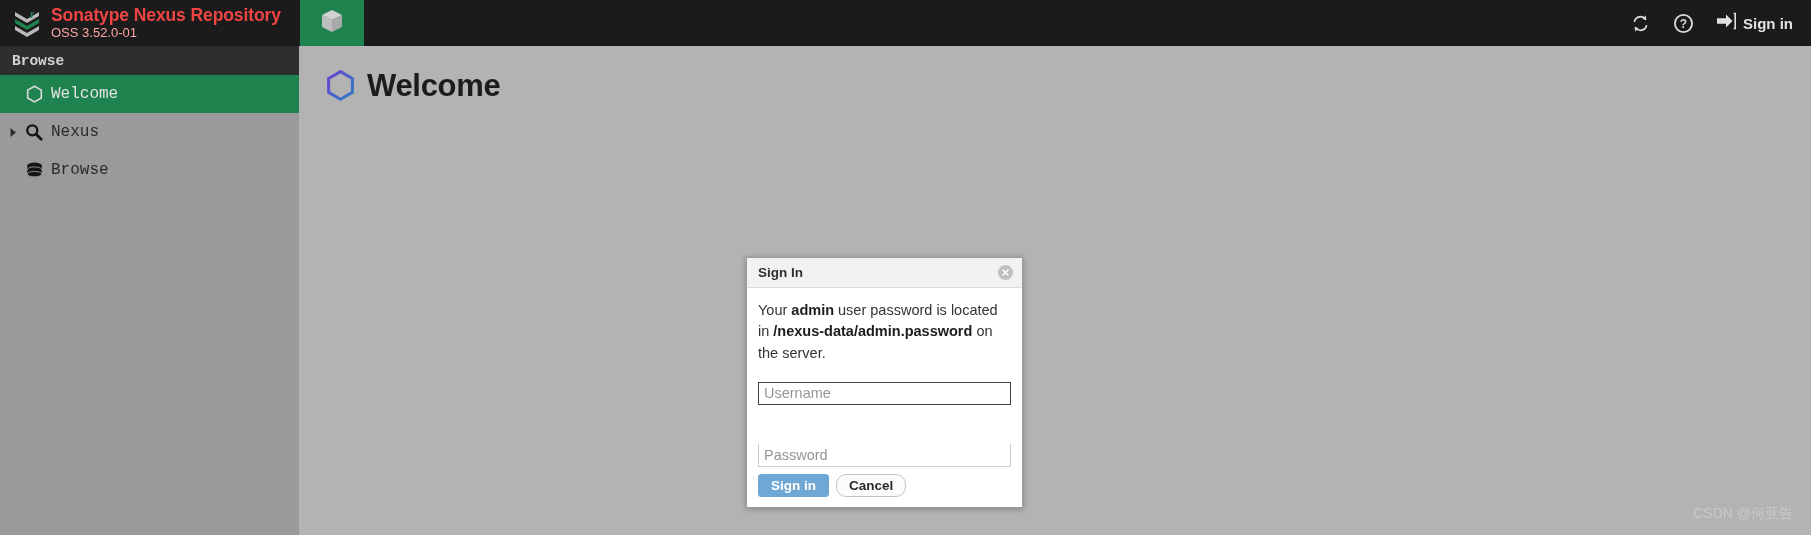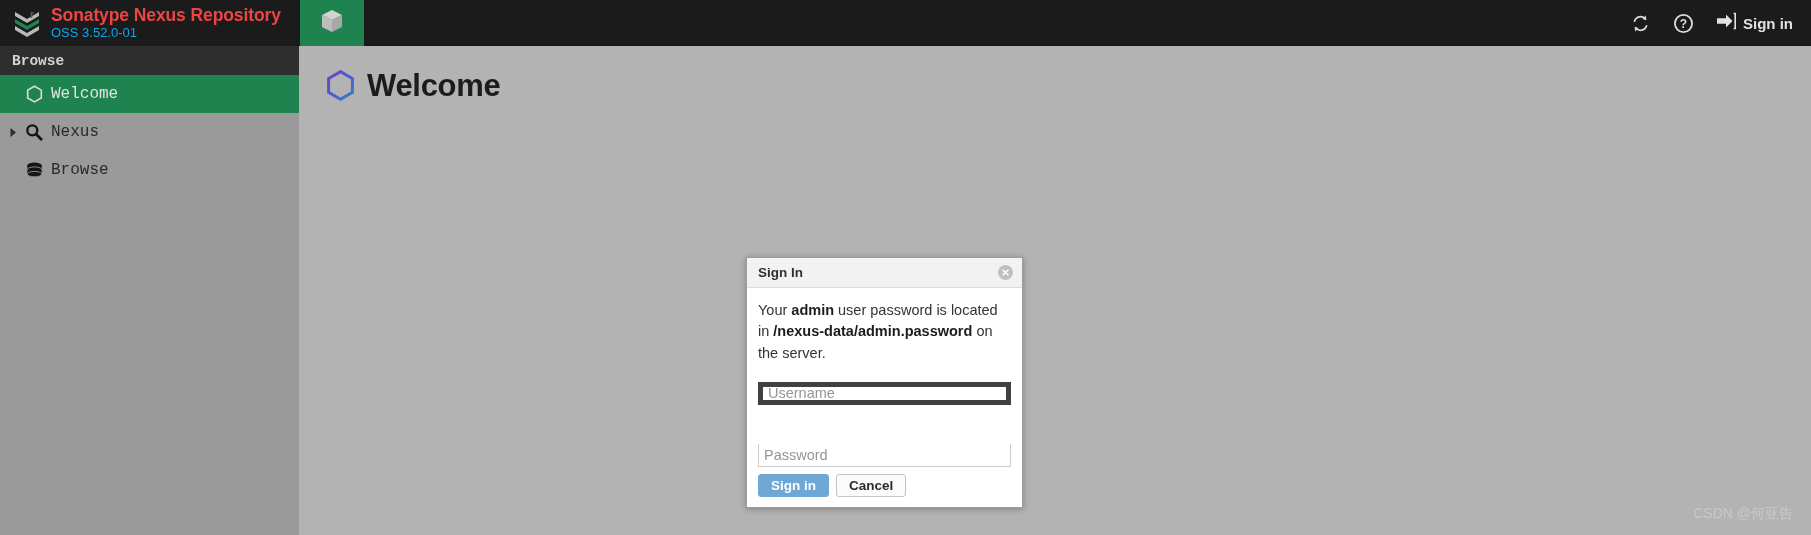--- a/index.html
+++ b/index.html
@@ -59,21 +59,21 @@
   .brand-title {
     font-size: 17.5px;
     font-weight: bold;
     color: #ef4444;
     letter-spacing: -0.1px;
     white-space: nowrap;
   }
 
   .brand-sub {
     font-size: 13px;
-    color: #0ea5e9;
+    color: #fca5a5;
     margin-top: 2px;
     white-space: nowrap;
   }
 
   .cube-block {
     position: absolute;
     left: 300px;
     top: 0;
     width: 64px;
     height: 46px;
@@ -286,21 +286,21 @@
     width: 100%;
     height: 23px;
     font-size: 14.5px;
     font-family: "Liberation Sans", sans-serif;
     padding: 0 5px;
     color: #333;
     background: #fff;
     outline: none;
   }
   .fld.focused {
-    border: 5px solid #404040;
+    border: 1px solid #404040;
   }
   .fld.plain {
     border: 1px solid #cdcdcd;
     border-top: none;
     margin-top: 39px;
   }
   .fld::placeholder { color: #959595; opacity: 1; }
 
   .dlg-buttons {
     margin-top: 7px;
@@ -320,20 +320,21 @@
   }
   .btn-primary {
     background: #6fa8d4;
     color: #ffffff;
     border-color: #6fa8d4;
   }
   .btn-secondary {
     background: #fbfbfb;
     color: #2b2b2b;
     border-color: #c4c4c4;
+    border-radius: 10px;
   }
 
   
   .watermark {
     position: absolute;
     right: 18px;
     bottom: 12px;
     font-size: 14px;
     color: #c9c9c9;
     white-space: nowrap;

